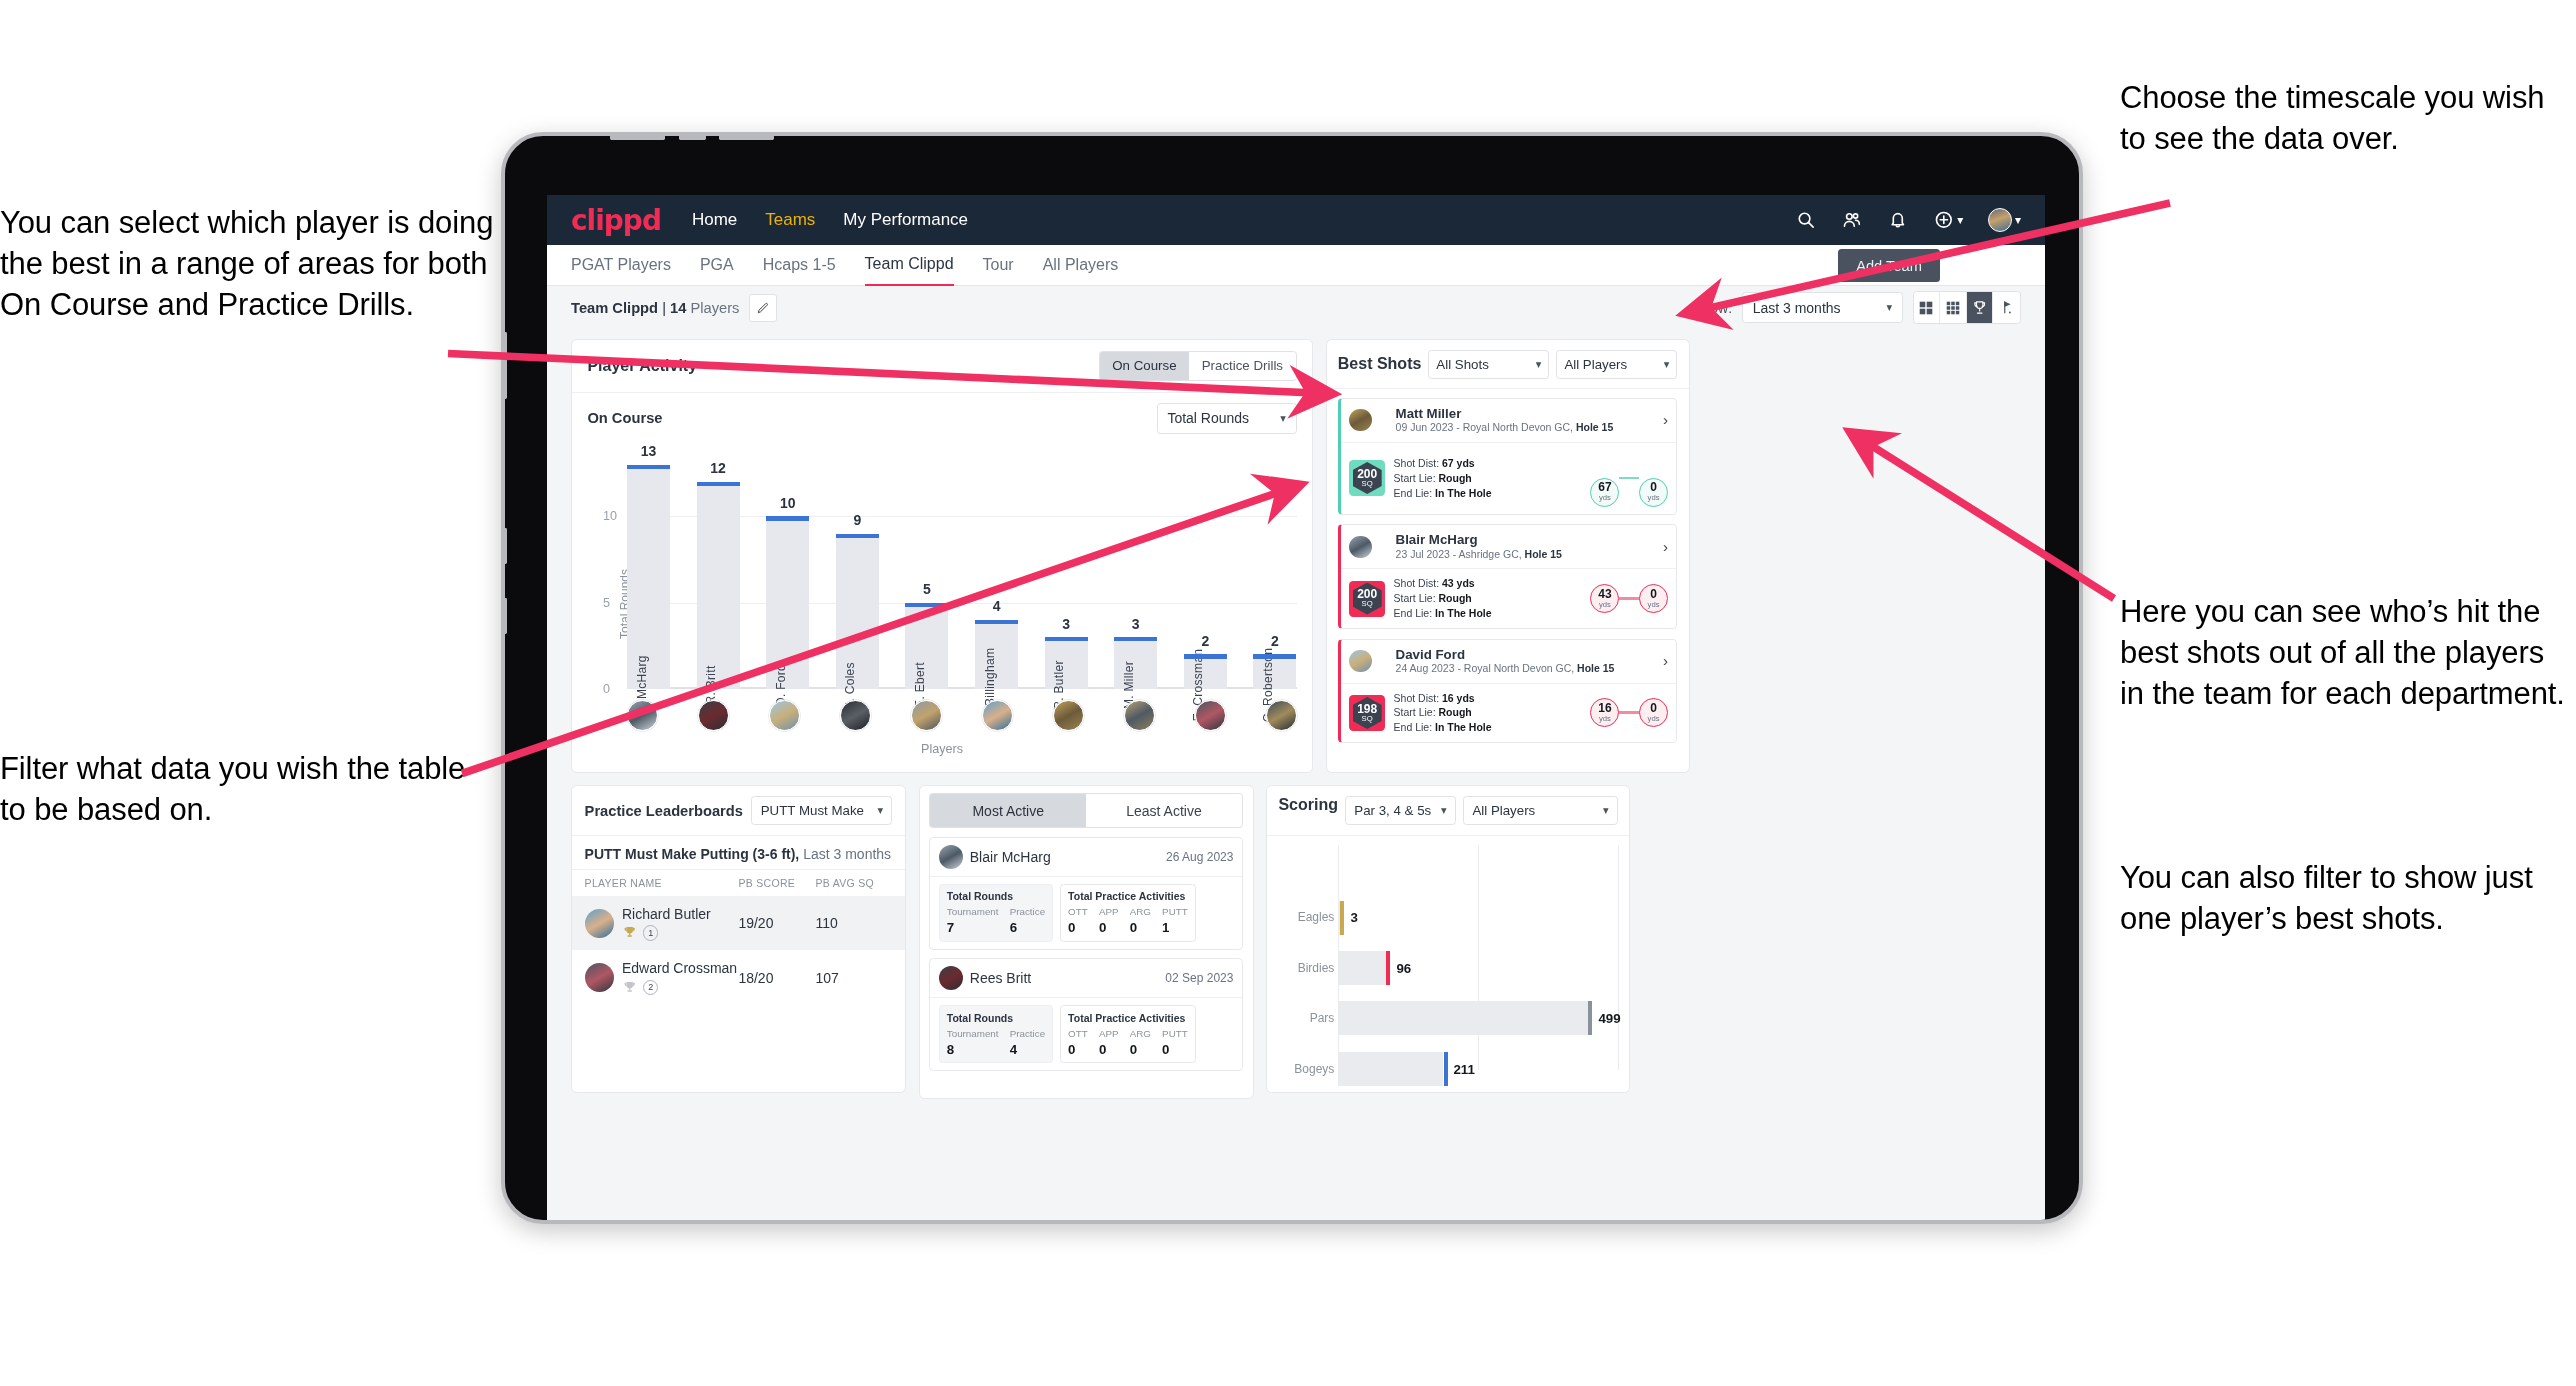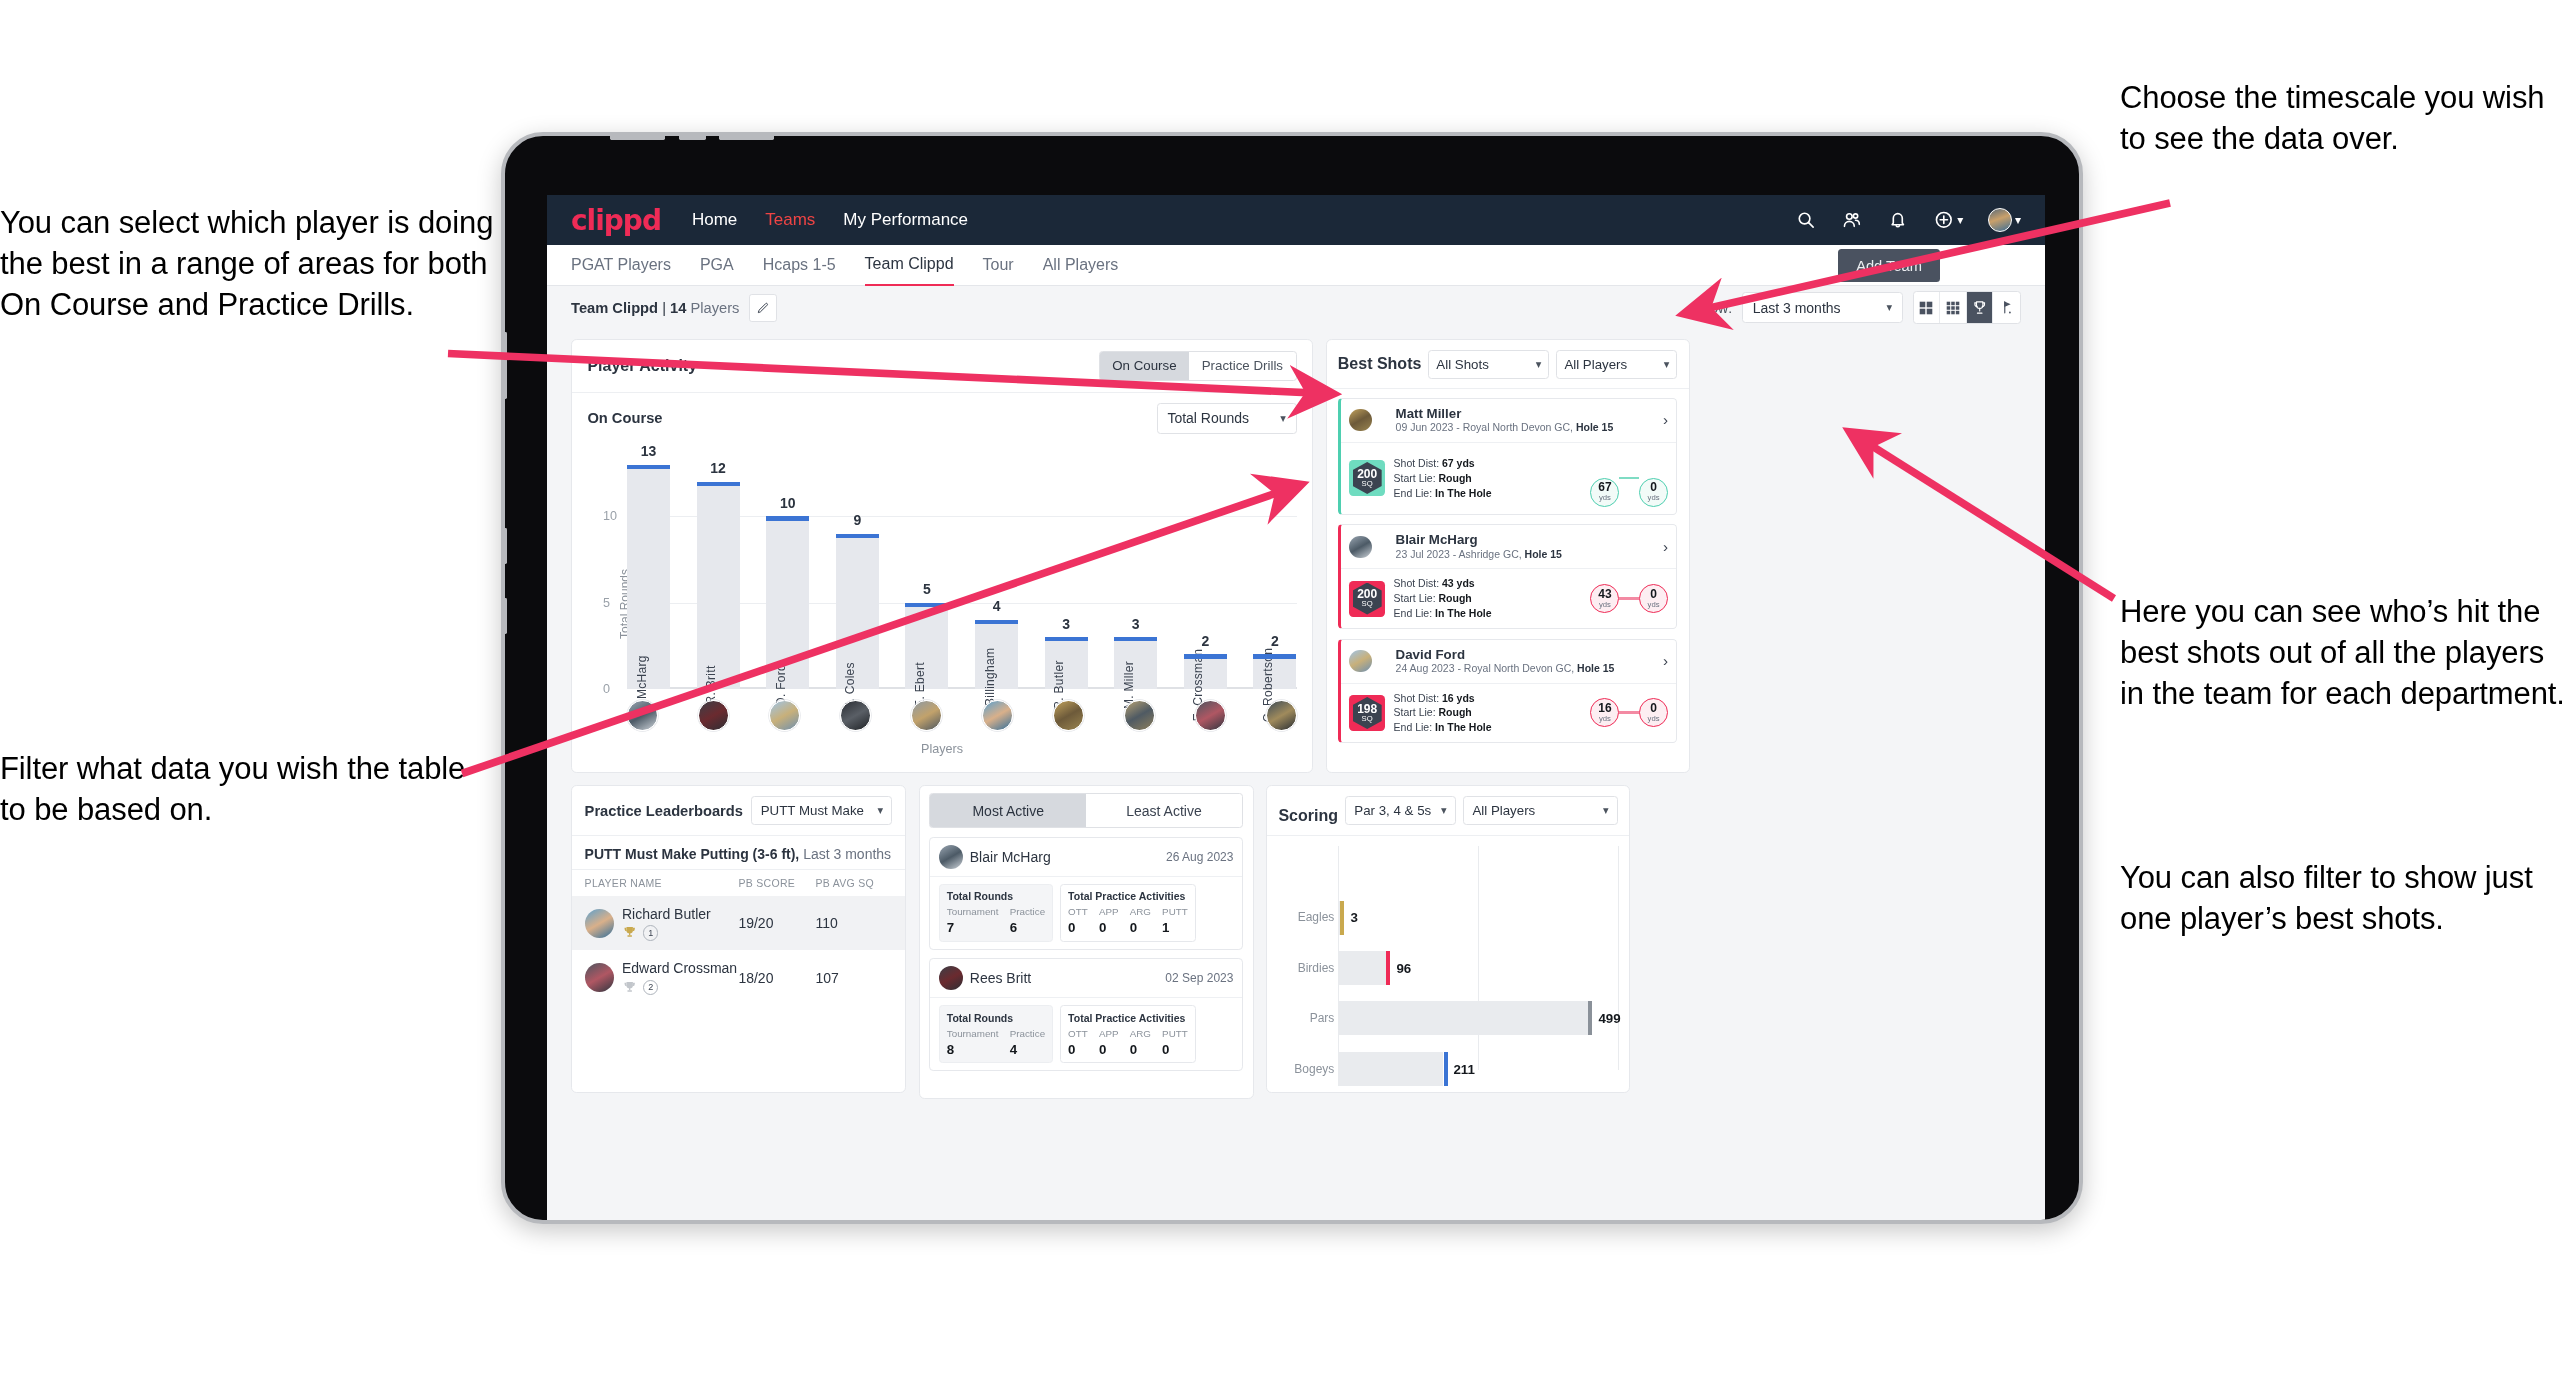--- a/index.html
+++ b/index.html
@@ -59,21 +59,21 @@
   }
   .logo {
     color: #ef2b56;
     font-size: 28px;
     font-weight: bold;
     letter-spacing: -1px;
     font-family: "DejaVu Sans", sans-serif;
     margin-right: 31px;
   }
   .nav-link {
-    color: #ef4444;
+    color: #eab308;
     font-size: 17px;
     margin-right: 28px;
     white-space: nowrap;
   }
   .nav-link.active { color: #ffffff; }
   .nav-right { margin-left: auto; display: flex; align-items: center; gap: 25px; }
   .nav-icon { width: 21px; height: 21px; display: inline-flex; align-items: center; justify-content: center; }
   .nav-icon svg { stroke: #ffffff; fill: none; stroke-width: 2; }
   .nav-avatar {
     width: 24px; height: 24px; border-radius: 50%;
@@ -240,21 +240,21 @@
   .stat-box { border:0.7px solid #e6e8ec; border-radius:3.5px; padding: 5.6px 7px; }
   .stat-box.filled { background:#f4f5f7; border-color:#eceef1; }
   .sb-title { font-size:10.5px; font-weight:bold; color:#2c3440; margin-bottom:4.2px; }
   .sb-cols { display:flex; gap: 11.2px; }
   .sb-col { display:flex; flex-direction:column; }
   .sb-k { font-size:9.8px; color:#8b929b; margin-bottom:2.8px; }
   .sb-v { font-size:13.3px; font-weight:bold; color:#14181d; }
 
   
   #card-scoring { width: 364px; height: 308px; }
-  .sc-head { display:flex; align-items:flex-end; padding: 9.8px 11.2px; gap:7px; border-bottom:0.7px solid #edeff2; }
+  .sc-head { display:flex; align-items:flex-start; padding: 9.8px 11.2px; gap:7px; border-bottom:0.7px solid #edeff2; }
   .sc-plot { position:relative; height: 224px; margin: 9.8px 11.2px 0 11.2px; }
   .sc-vline { position:absolute; top:0; bottom:0; width:0.7px; background:#e9ebee; }
   .sc-lab { position:absolute; left:0; width:56px; text-align:right; font-size:12px; color:#8b929b; transform:translateY(-50%); }
   .sc-bar { position:absolute; left:0; top:0; height:34px; background:#e9ebee; }
   .sc-cap { position:absolute; top:0; width:3.5px; height:34px; }
   .sc-val { position:absolute; font-size:13.3px; font-weight:bold; color:#14181d; transform:translateY(-50%); }
 </style>
 </head>
 <body>
 

